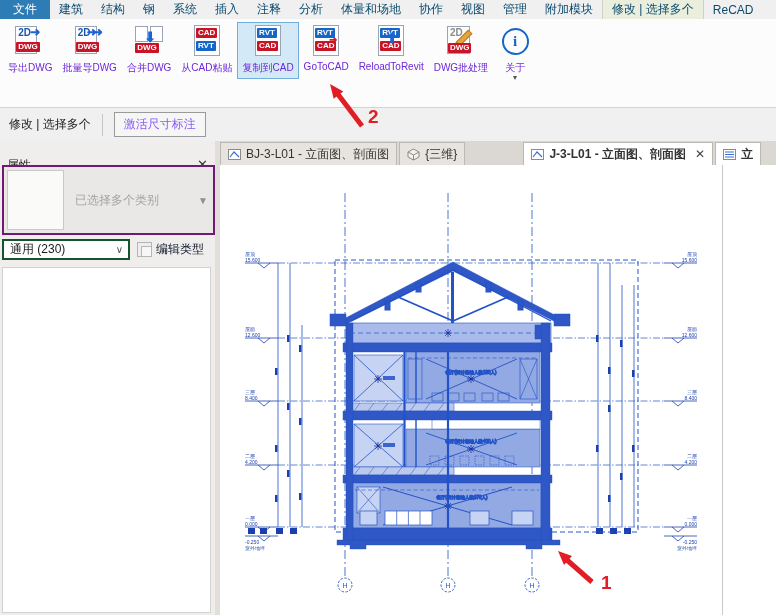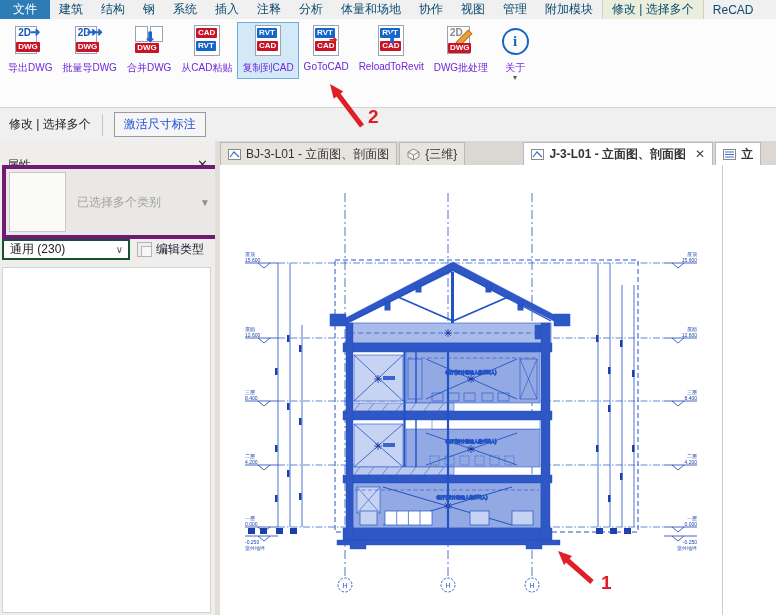--- a/index.html
+++ b/index.html
@@ -37,29 +37,29 @@
   .circle-i{width:23px;height:23px;border:2.5px solid #1566c8;border-radius:50%;color:#1566c8;
             font-weight:bold;font-family:"Liberation Serif",serif;font-size:15px;display:flex;
             align-items:center;justify-content:center;margin:3px auto 0 auto;}
   .dd{font-size:8px;color:#555;line-height:6px;}
 
   
   .modbar{position:absolute;left:0;top:108px;width:784px;height:33px;background:#f0f0f0;
           display:flex;align-items:center;border-bottom:1px solid #dcdcdc;}
   .mod-label{padding-left:9px;color:#222;}
   .mod-sep{width:1px;height:22px;background:#c6c6c6;margin:0 11px;}
-  .modbtn{border:1px solid #9a9a9a;background:#f6f6f6;padding:3px 9px;color:#1d4ed8;}
+  .modbtn{border:1px solid #9a9a9a;background:#f6f6f6;padding:3px 9px;color:#8b5cf6;}
 
   
   .props{position:absolute;left:0;top:141px;width:215px;height:474px;background:#efeeec;}
   .props-head{position:absolute;left:0;top:16px;width:100%;height:22px;display:flex;
               align-items:flex-start;padding:0 7px;box-sizing:border-box;}
   .props-close{margin-left:auto;color:#333;font-size:13px;cursor:default;}
   .selector{position:absolute;left:2px;top:24px;width:209px;height:66px;background:#e9e8e6;
-            border:4px solid #701a75;display:flex;}
+            border:2px solid #701a75;display:flex;}
   .thumb{width:55px;margin:3px;background:#fafaf9;border:1px solid #c8c8c6;}
   .sel-label{flex:1;display:flex;align-items:center;padding-left:8px;color:#a3a3a3;}
   .sel-arrow{display:flex;align-items:center;padding-right:5px;color:#8f8f8f;font-size:10px;}
   .filter-row{position:absolute;left:2px;top:97px;width:211px;height:23px;display:flex;
               align-items:center;}
   .combo{width:128px;height:21px;background:#fff;border:2px solid #14532d;display:flex;
          align-items:center;padding-left:6px;box-sizing:border-box;color:#1a1a1a;}
   .combo-arrow{margin-left:auto;width:17px;text-align:center;color:#555;font-size:10px;}
   .edit-type{display:flex;align-items:center;margin-left:7px;color:#0f172a;}
   .et-icon{width:13px;height:13px;border:1px solid #b5b5b5;background:#eee;position:relative;

